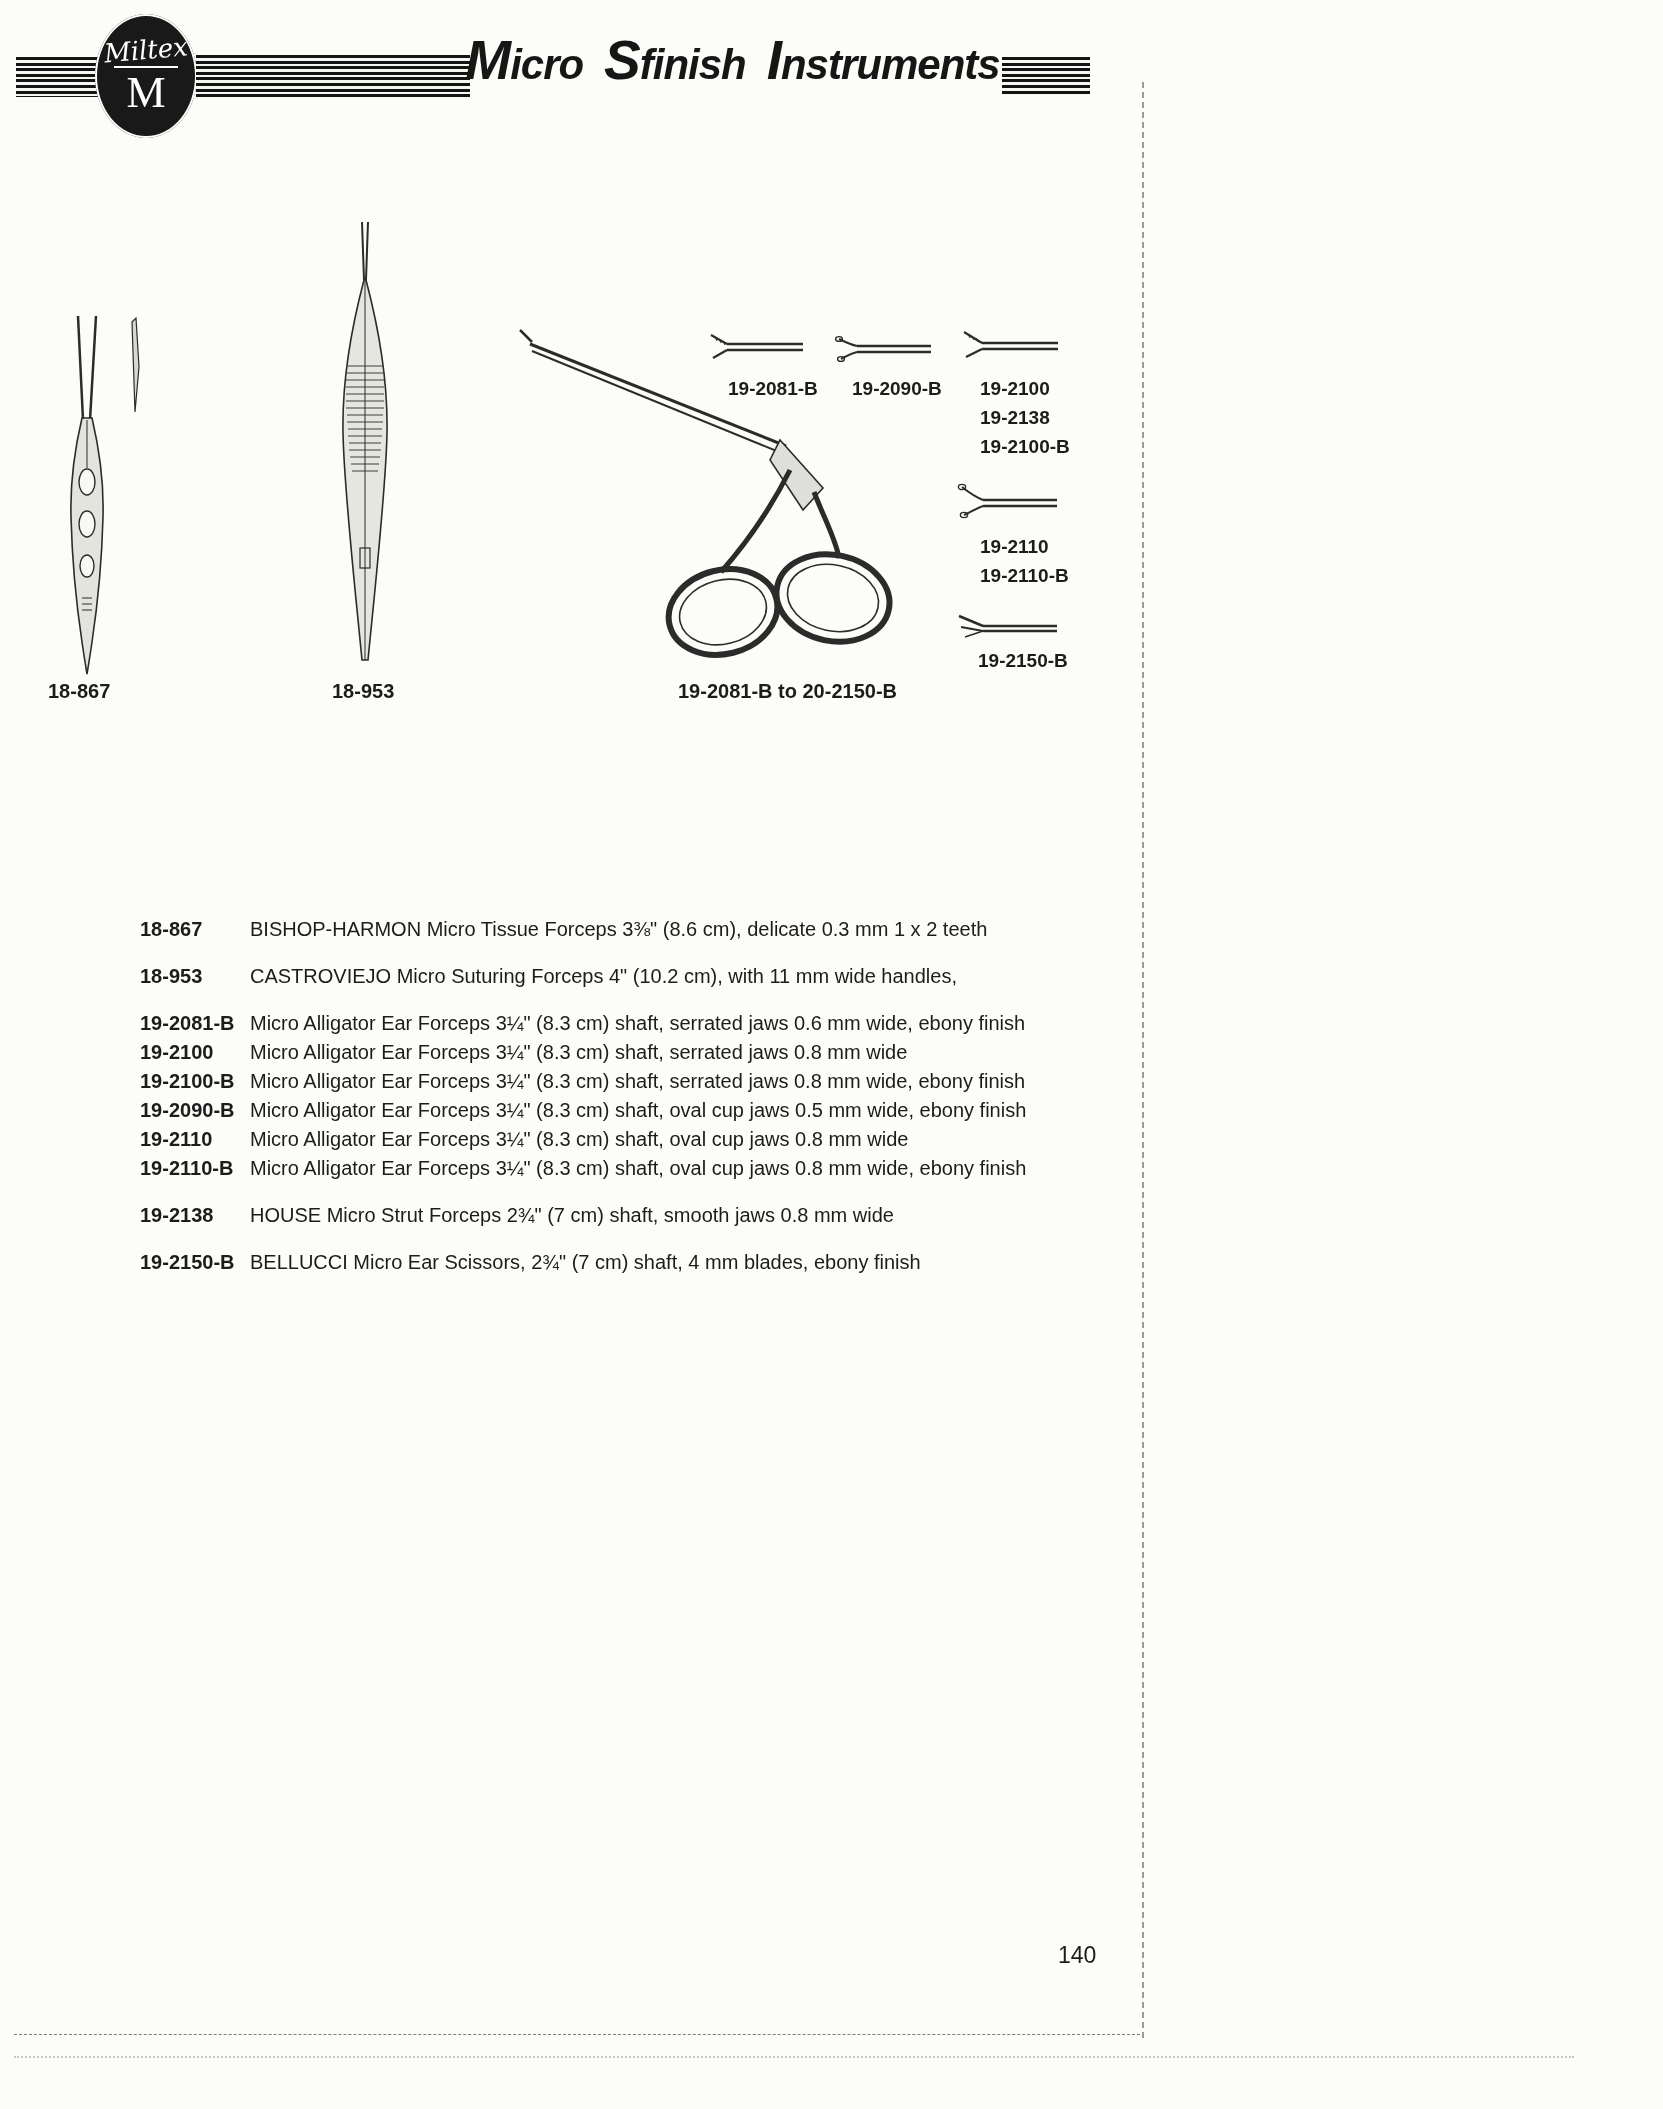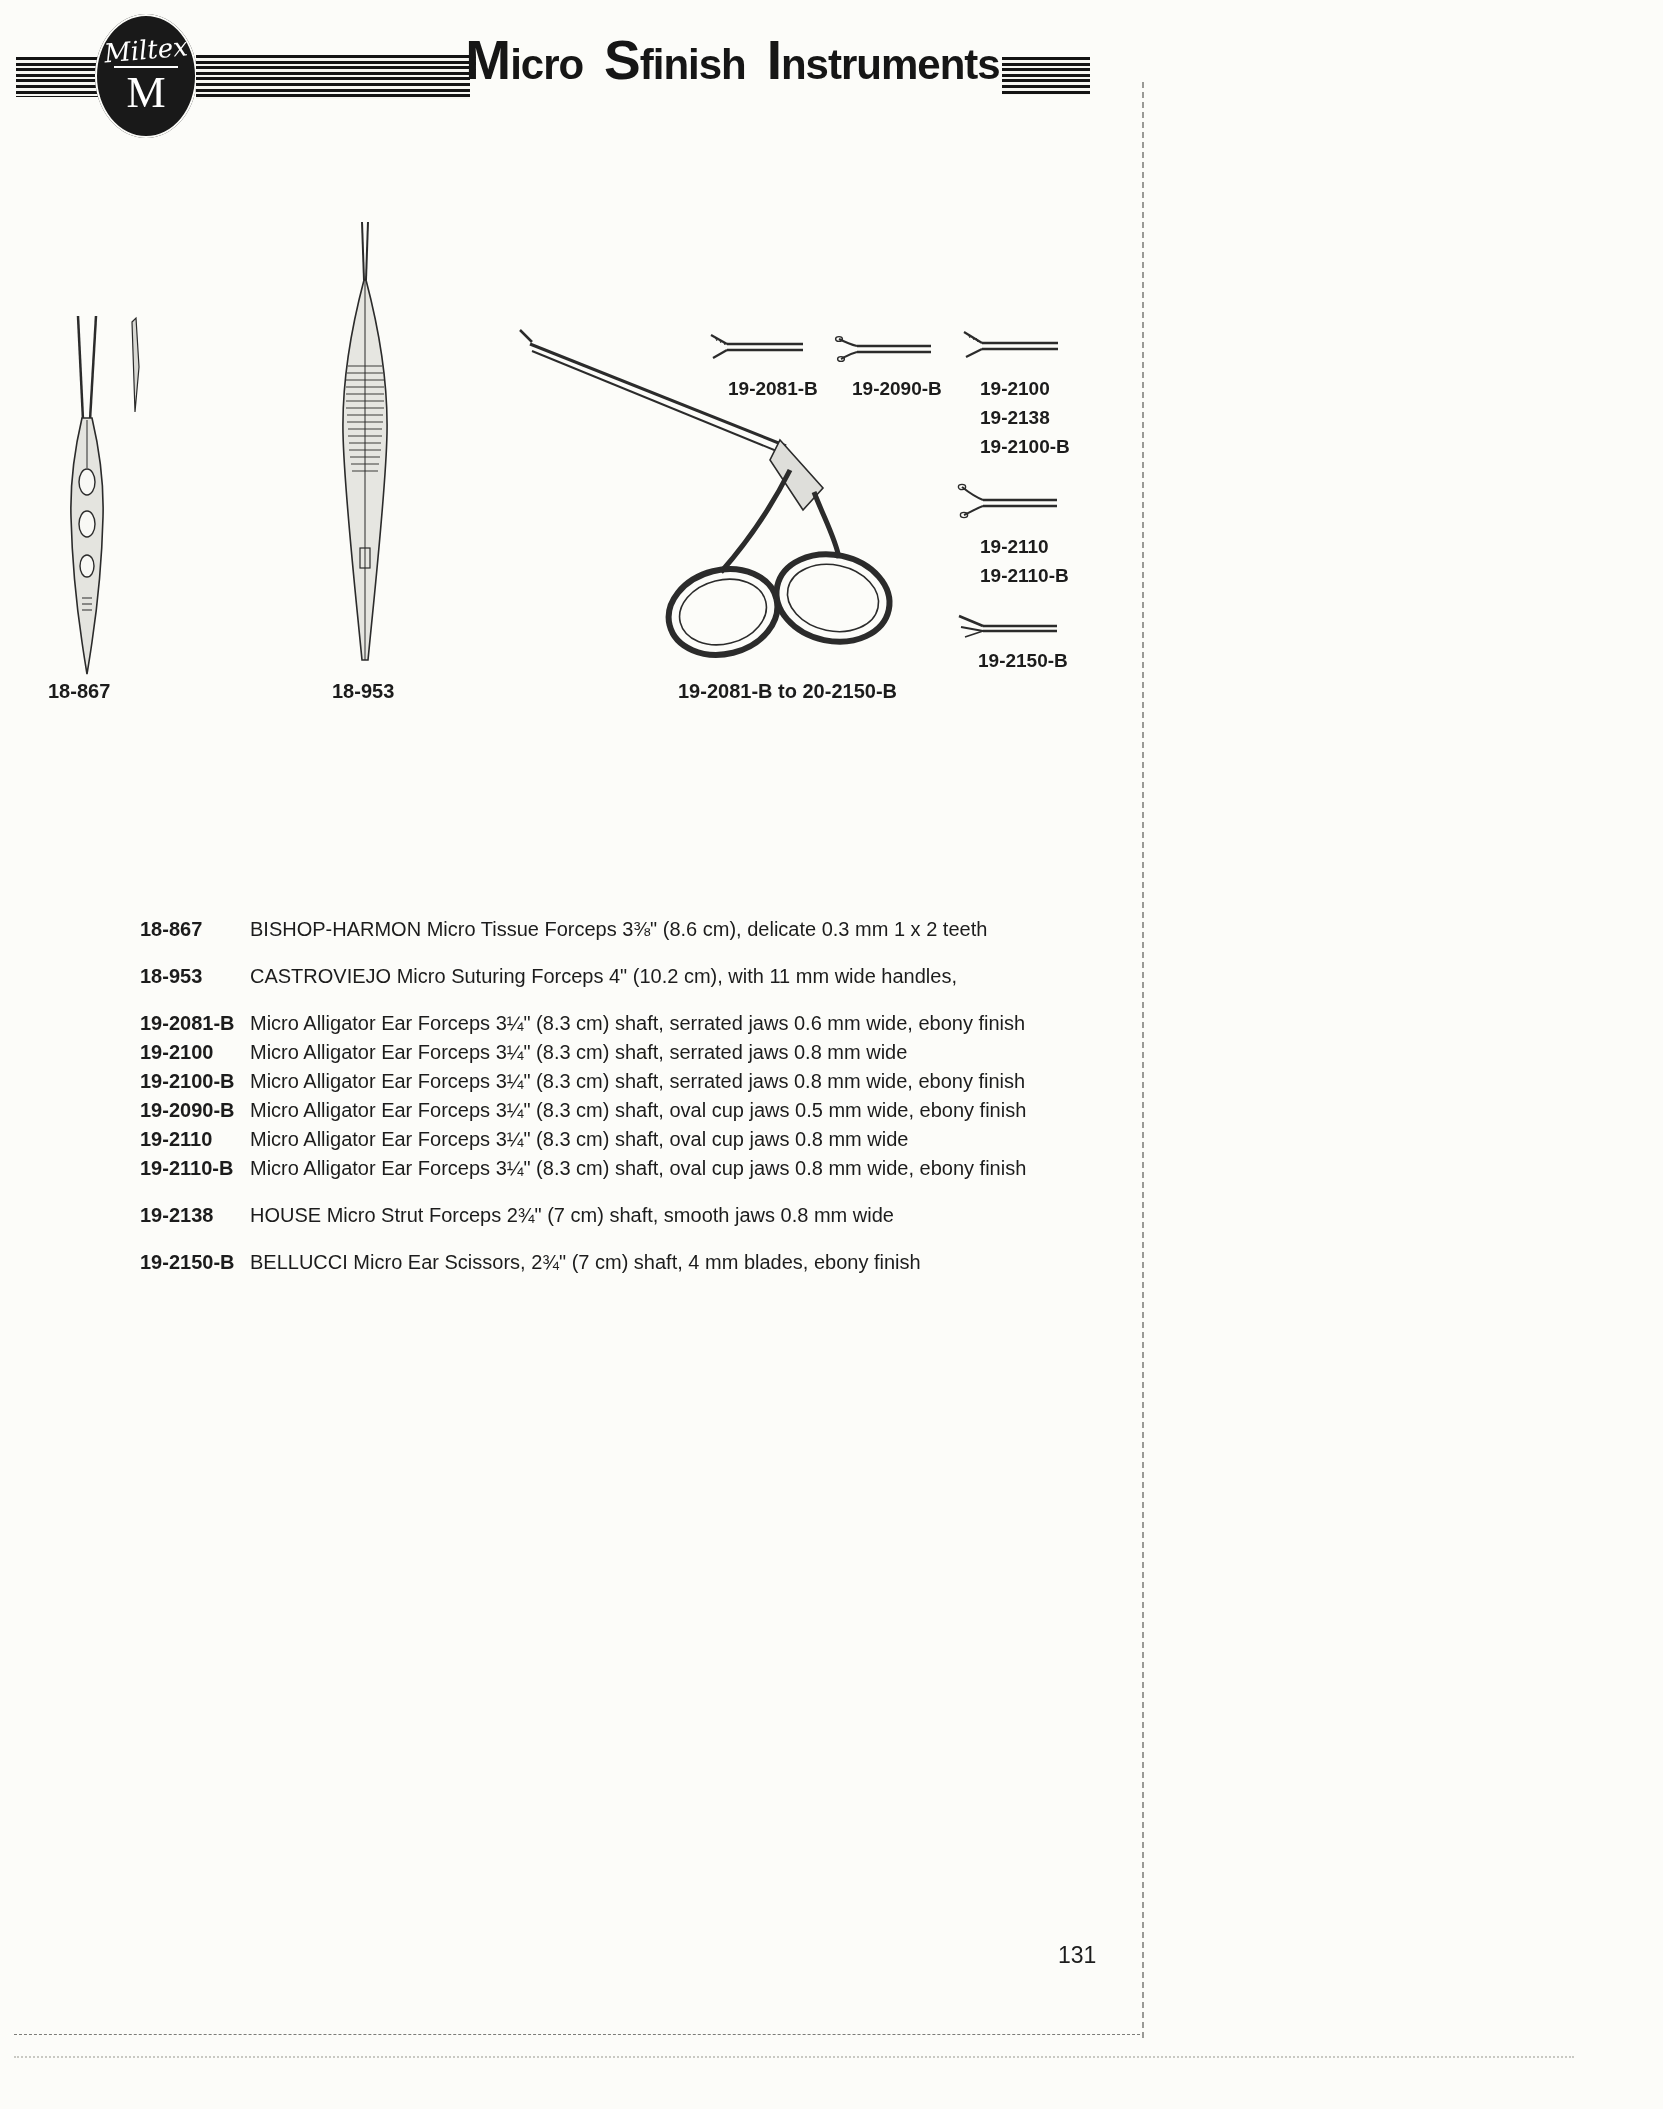--- a/index.html
+++ b/index.html
@@ -18,21 +18,21 @@
     display:flex;flex-direction:column;align-items:center;justify-content:center;gap:3px;
     box-shadow:0 0 0 2px #fcfcf9 inset;
   }
   .logo-script{color:#fff;font-family:"DejaVu Serif",serif;font-style:italic;font-size:26px;transform:rotate(-5deg);line-height:1;}
   .logo-rule{width:64px;height:2px;background:#fff;}
   .logo-monogram{color:#fff;font-family:"Liberation Serif",serif;font-size:44px;line-height:1;}
   .title{
     position:absolute;left:452px;top:28px;width:566px;margin:0;text-align:center;white-space:nowrap;
     font-weight:bold;letter-spacing:-1px;color:#161616;
   }
-  .title .w{margin-right:13px;}
+  .title .w{margin-right:13px;font-style:italic;}
   .title .w:last-child{margin-right:5px;}
   .title .init{font-size:55px;}
   .title .rest{font-size:42px;}
   
   .fig{position:absolute;}
   .fig svg{display:block;}
   .fig-label{position:absolute;font-weight:bold;font-size:20px;white-space:nowrap;}
   .tip-label{position:absolute;font-weight:bold;font-size:19px;white-space:nowrap;line-height:29px;}
   
   .products{position:absolute;left:140px;top:916px;width:965px;font-size:20px;}
@@ -230,18 +230,18 @@
       <span class="desc">HOUSE Micro Strut Forceps 2¾" (7 cm) shaft, smooth jaws 0.8 mm wide</span>
     </div>
 
     <div class="product-row">
       <span class="code">19-2150-B</span>
       <span class="desc">BELLUCCI Micro Ear Scissors, 2¾" (7 cm) shaft, 4 mm blades, ebony finish</span>
     </div>
 
   </div>
 
-  <div class="page-number">131</div>
+  <div class="page-number">140</div>
   <div class="edge-dashed"></div>
   <div class="rule-dashed"></div>
   <div class="rule-dotted"></div>
 
 </div>
 
 </body></html>

